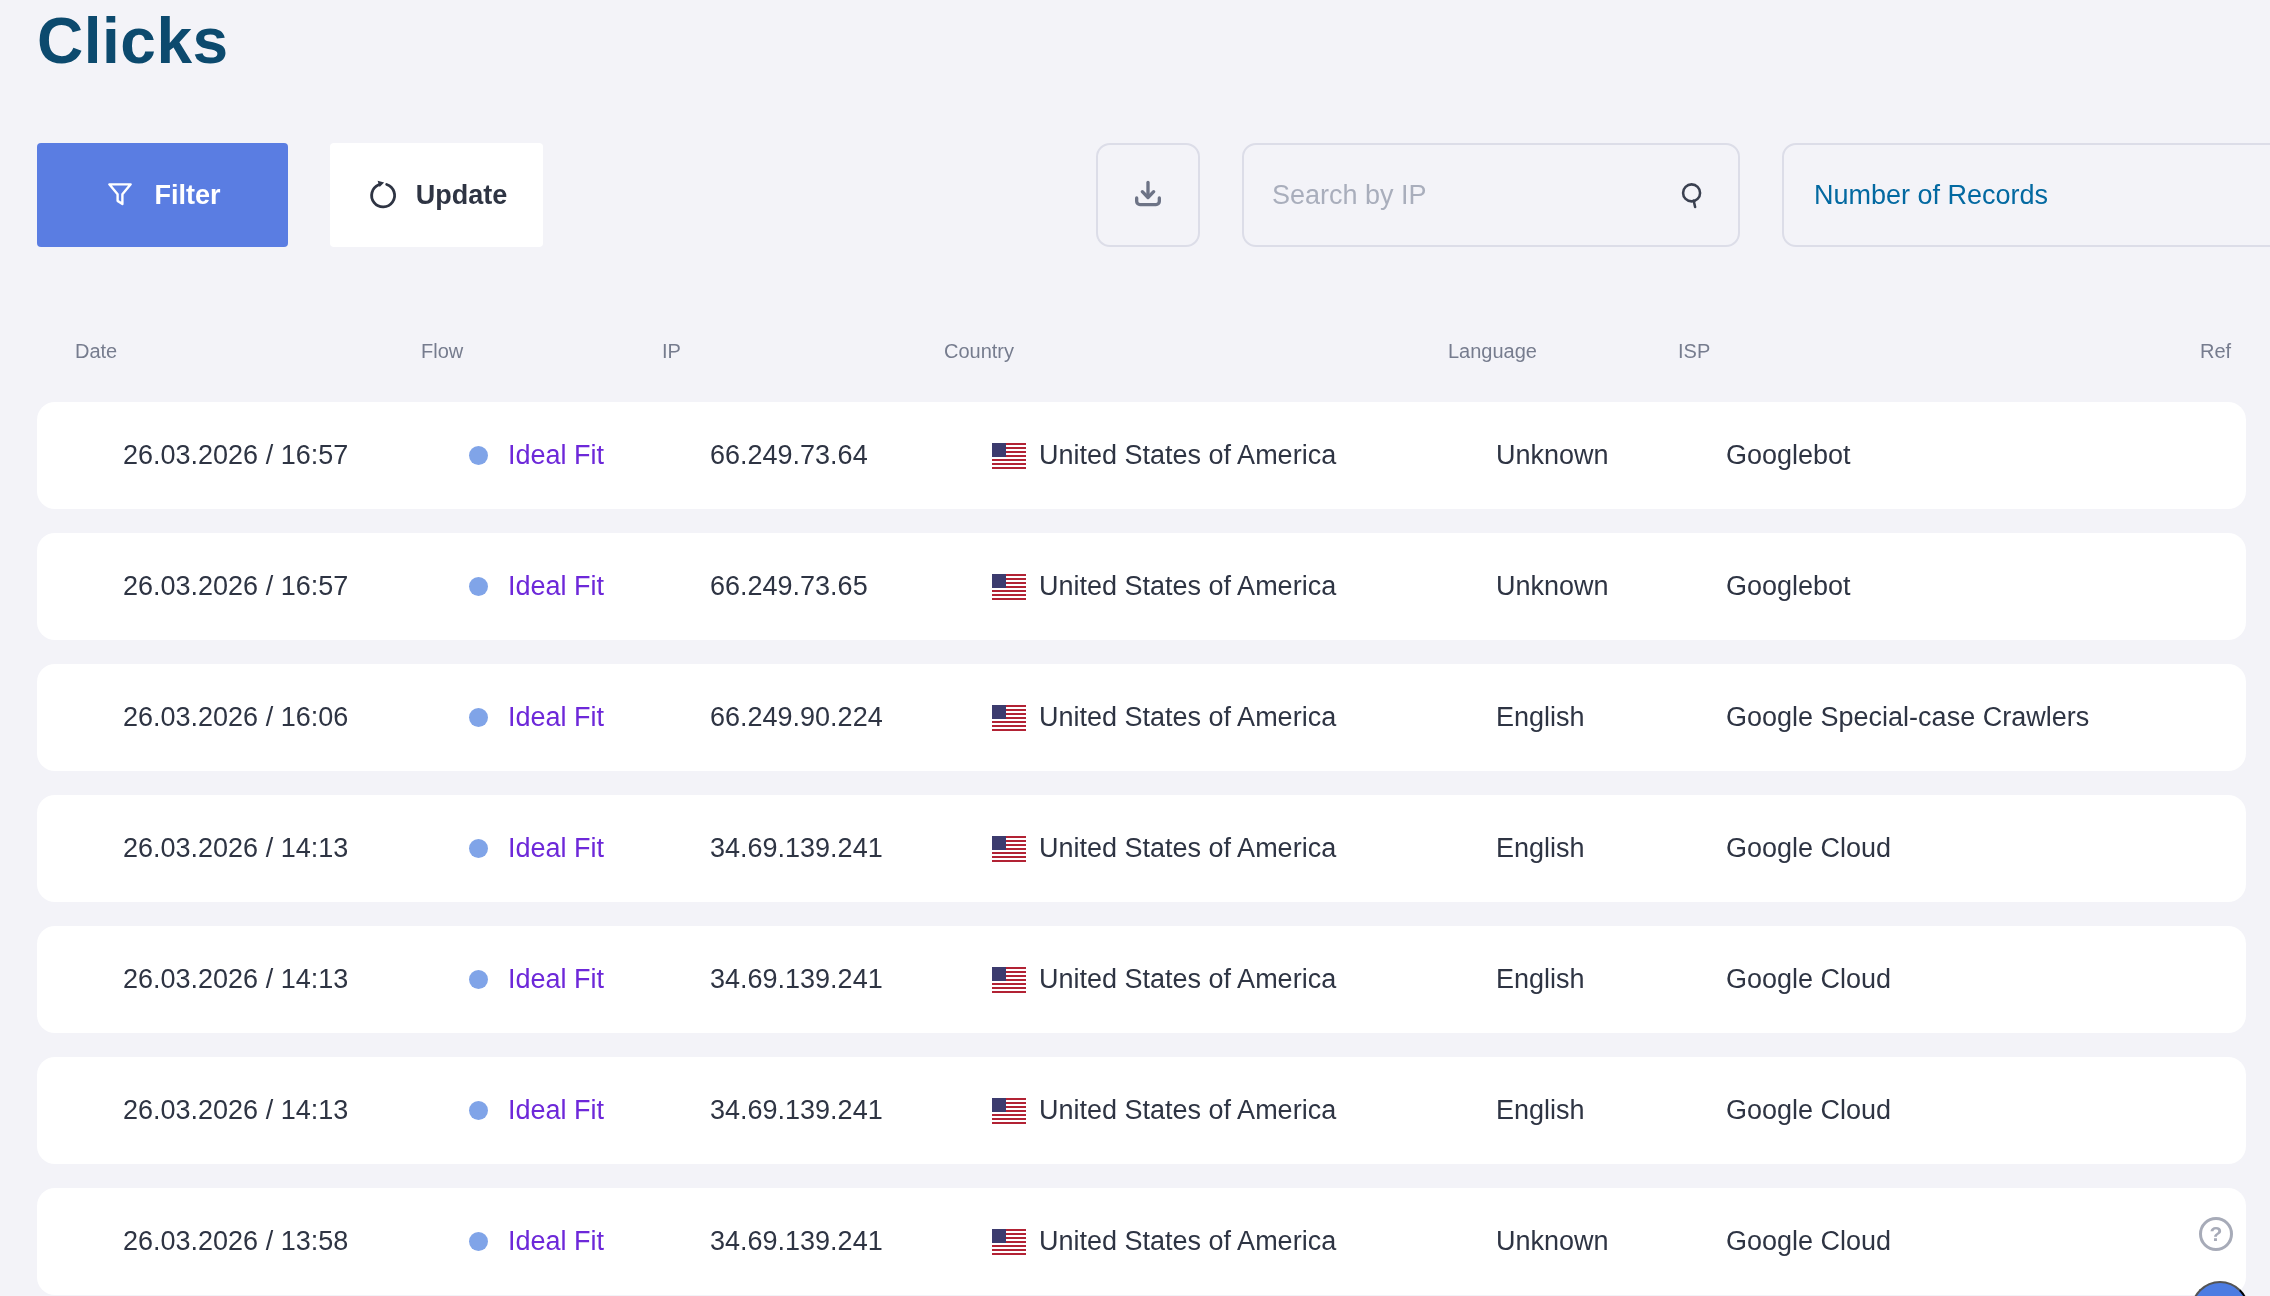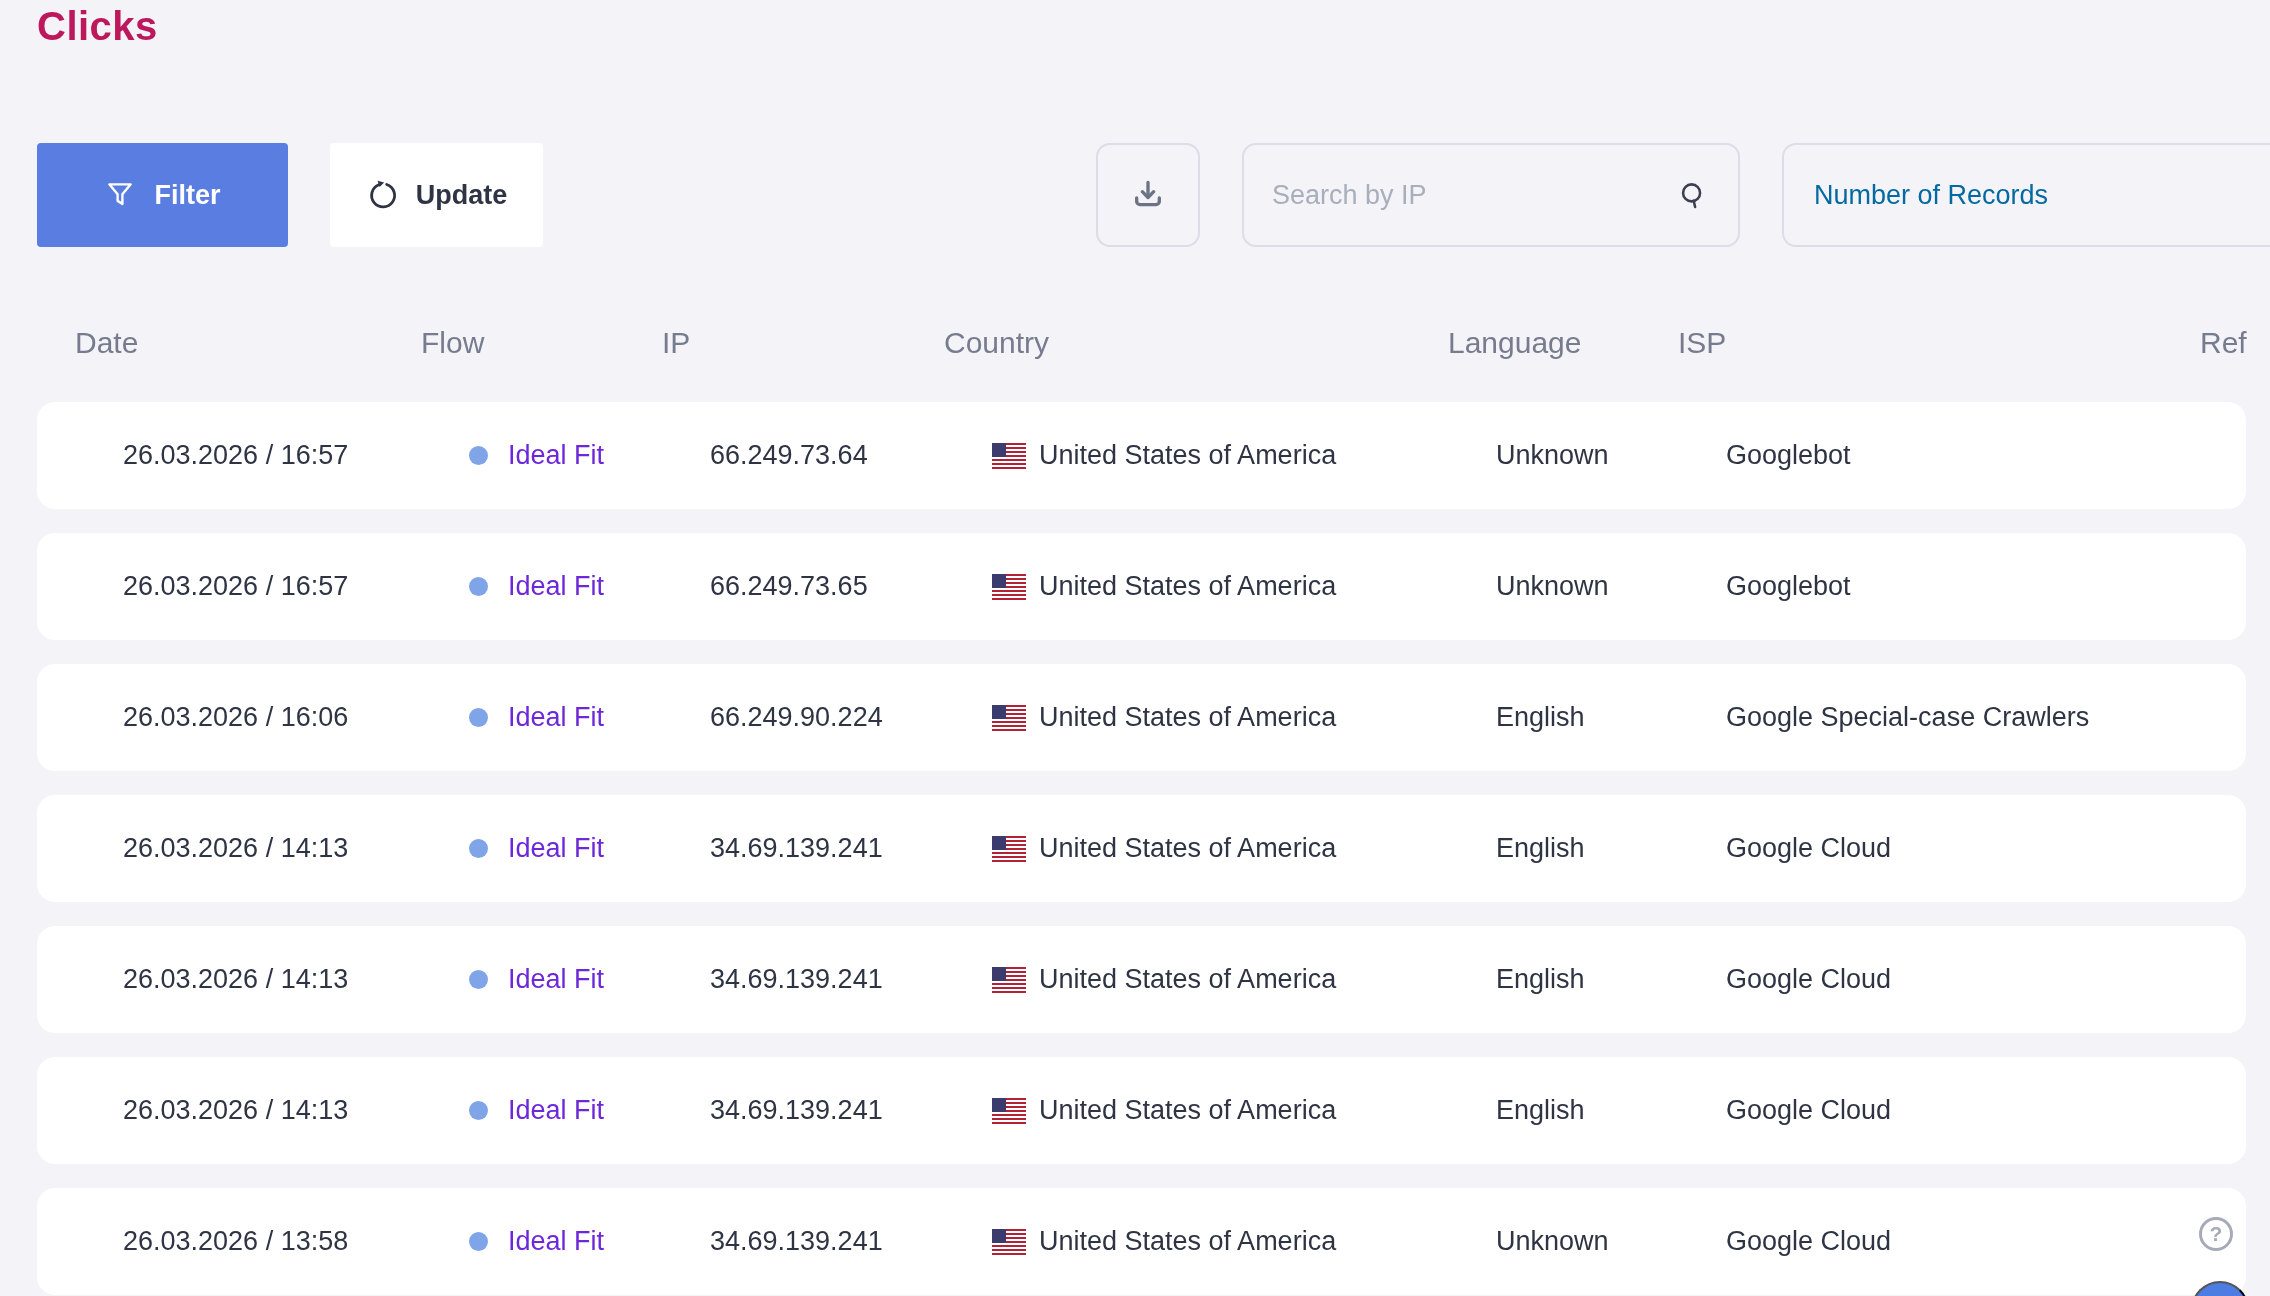--- a/index.html
+++ b/index.html
@@ -1,43 +1,43 @@
 <!DOCTYPE html>
 <html><head>
 <meta charset="utf-8">
 <style>
   * { margin:0; padding:0; box-sizing:border-box; }
   html,body { width:2270px; height:1296px; }
   body { font-family:"Liberation Sans","DejaVu Sans",sans-serif; background:#f3f3f8; }
   .page { position:relative; width:2270px; height:1296px; overflow:hidden; background:#f3f3f8; }
 
   
-  .page-title { position:absolute; left:37px; top:4px; font-size:40px; font-weight:800;
-    color:#be185d; letter-spacing:0.5px; }
+  .page-title { position:absolute; left:37px; top:4px; font-size:64px; font-weight:800;
+    color:#0c4a6e; letter-spacing:0.5px; }
 
   
   .ctl { position:absolute; top:143px; height:104px; display:flex; align-items:center;
     border-radius:4px; font-size:27px; }
   .btn-filter { left:37px; width:251px; background:#5a7de2; color:#ffffff;
     justify-content:center; gap:18px; font-weight:600; border:none; cursor:pointer; }
   .btn-update { left:330px; width:213px; background:#ffffff; color:#2e3443;
     justify-content:center; gap:16px; font-weight:600; border:none; cursor:pointer; }
   .btn-download { left:1096px; width:104px; background:transparent;
     border:2px solid #dcdde8; border-radius:14px; justify-content:center; cursor:pointer; }
   .search-box { left:1242px; width:498px; border:2px solid #dcdde8; border-radius:14px;
     padding:0 28px; gap:14px; }
   .search-box input { flex:1; border:none; outline:none; background:transparent;
     font-size:27px; color:#2e3443; font-family:inherit; min-width:0; }
   .search-box input::placeholder { color:#a9aebc; }
   .records-dd { left:1782px; width:556px; border:2px solid #dcdde8; border-radius:14px;
     padding:0 30px; justify-content:space-between; color:#0369a1; cursor:pointer; }
 
   
   .thead { position:absolute; left:37px; top:318px; width:2209px; height:50px; }
-  .thead span { position:absolute; top:0; line-height:50px; font-size:30px;
+  .thead span { position:absolute; top:8px; line-height:50px; font-size:20px;
     color:#767c8e; font-weight:500; white-space:nowrap; }
 
   
   .col-date     { left:38px; }
   .col-flow     { left:384px; }
   .col-ip       { left:625px; }
   .col-country  { left:907px; }
   .col-language { left:1411px; }
   .col-isp      { left:1641px; }
   .col-ref      { left:2163px; }

